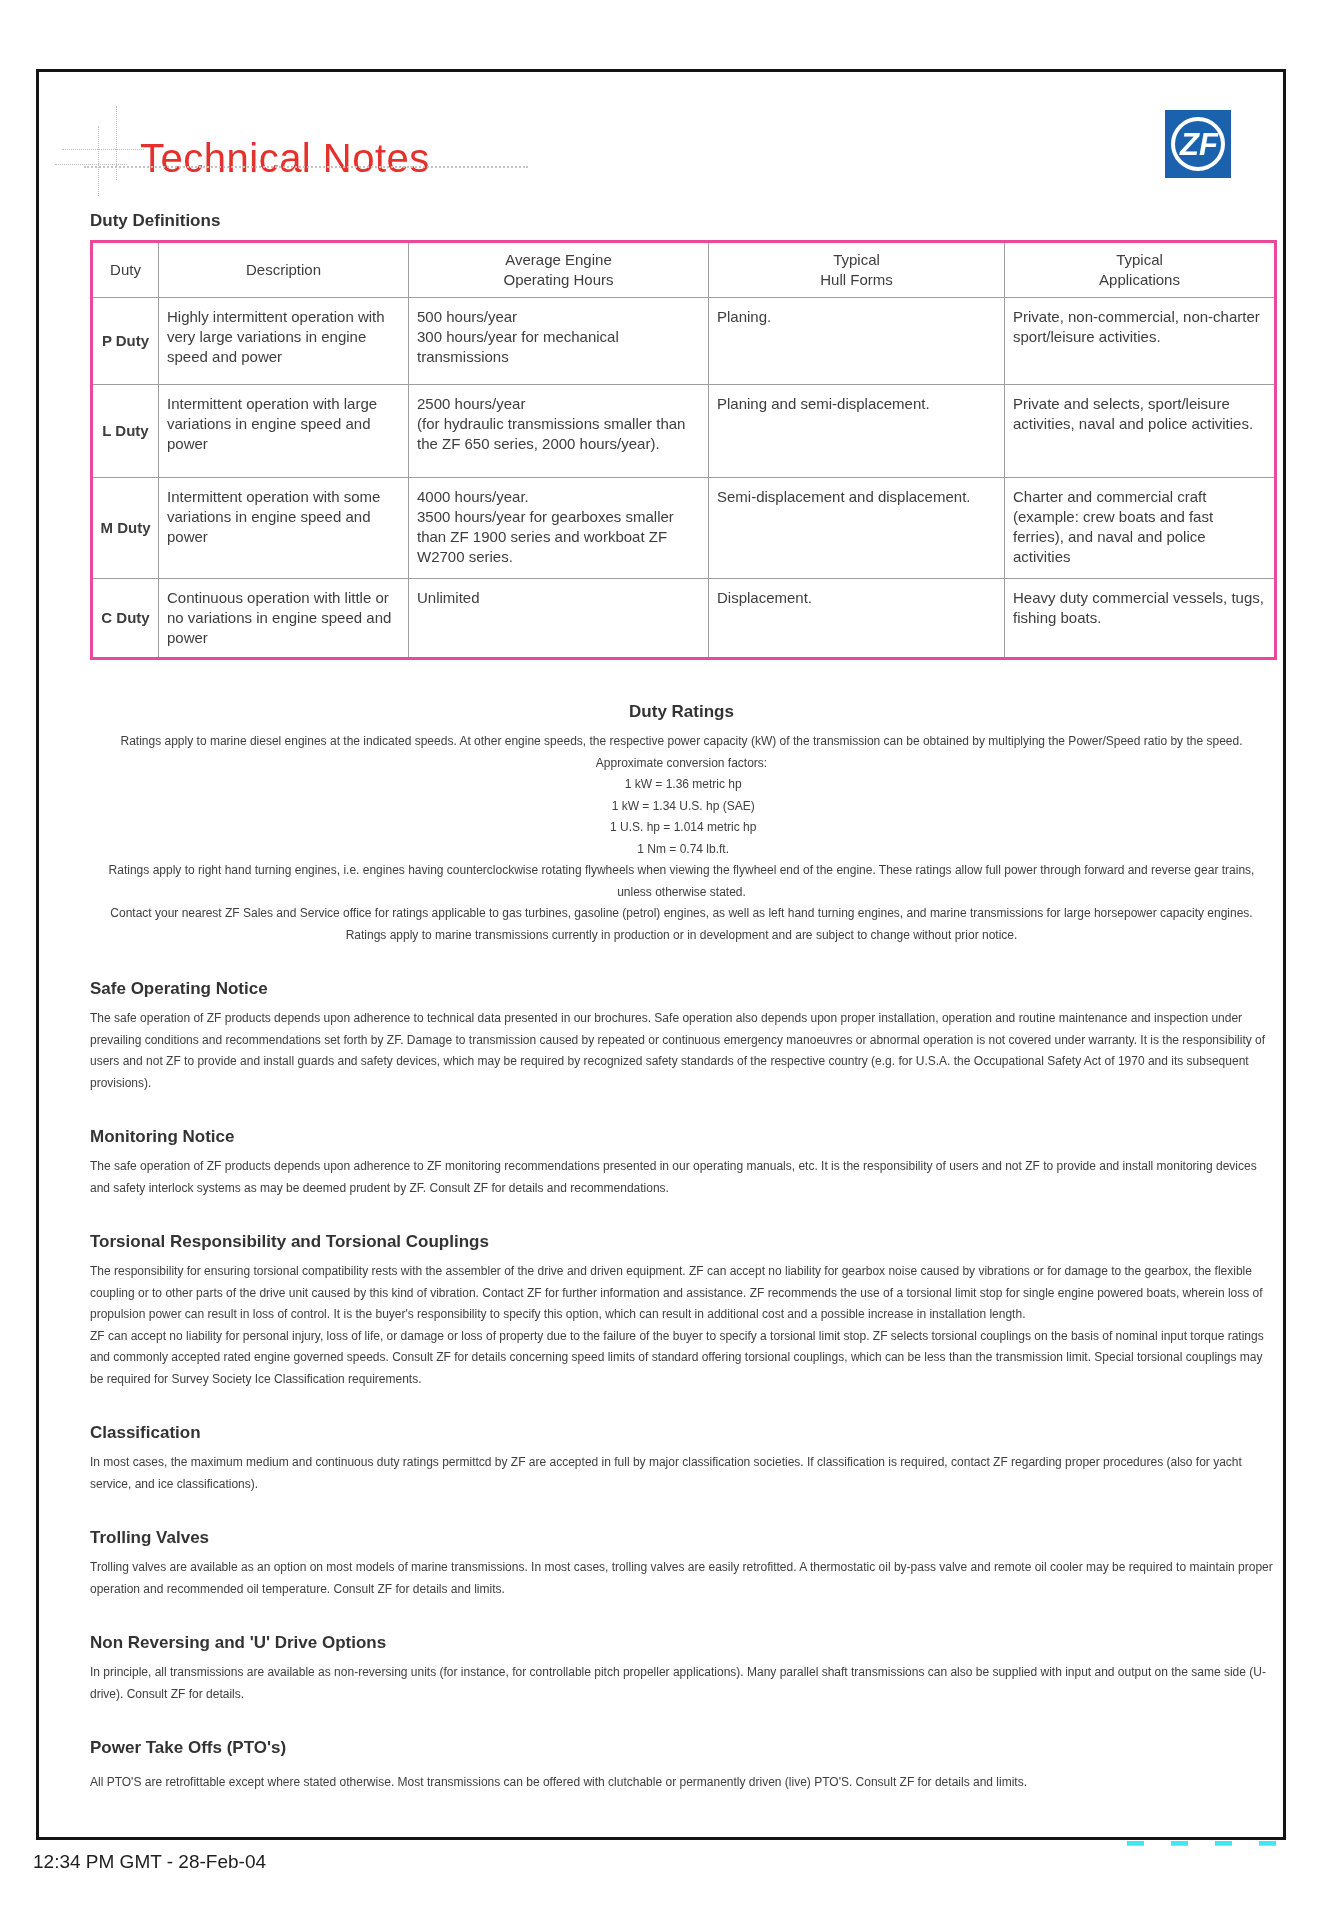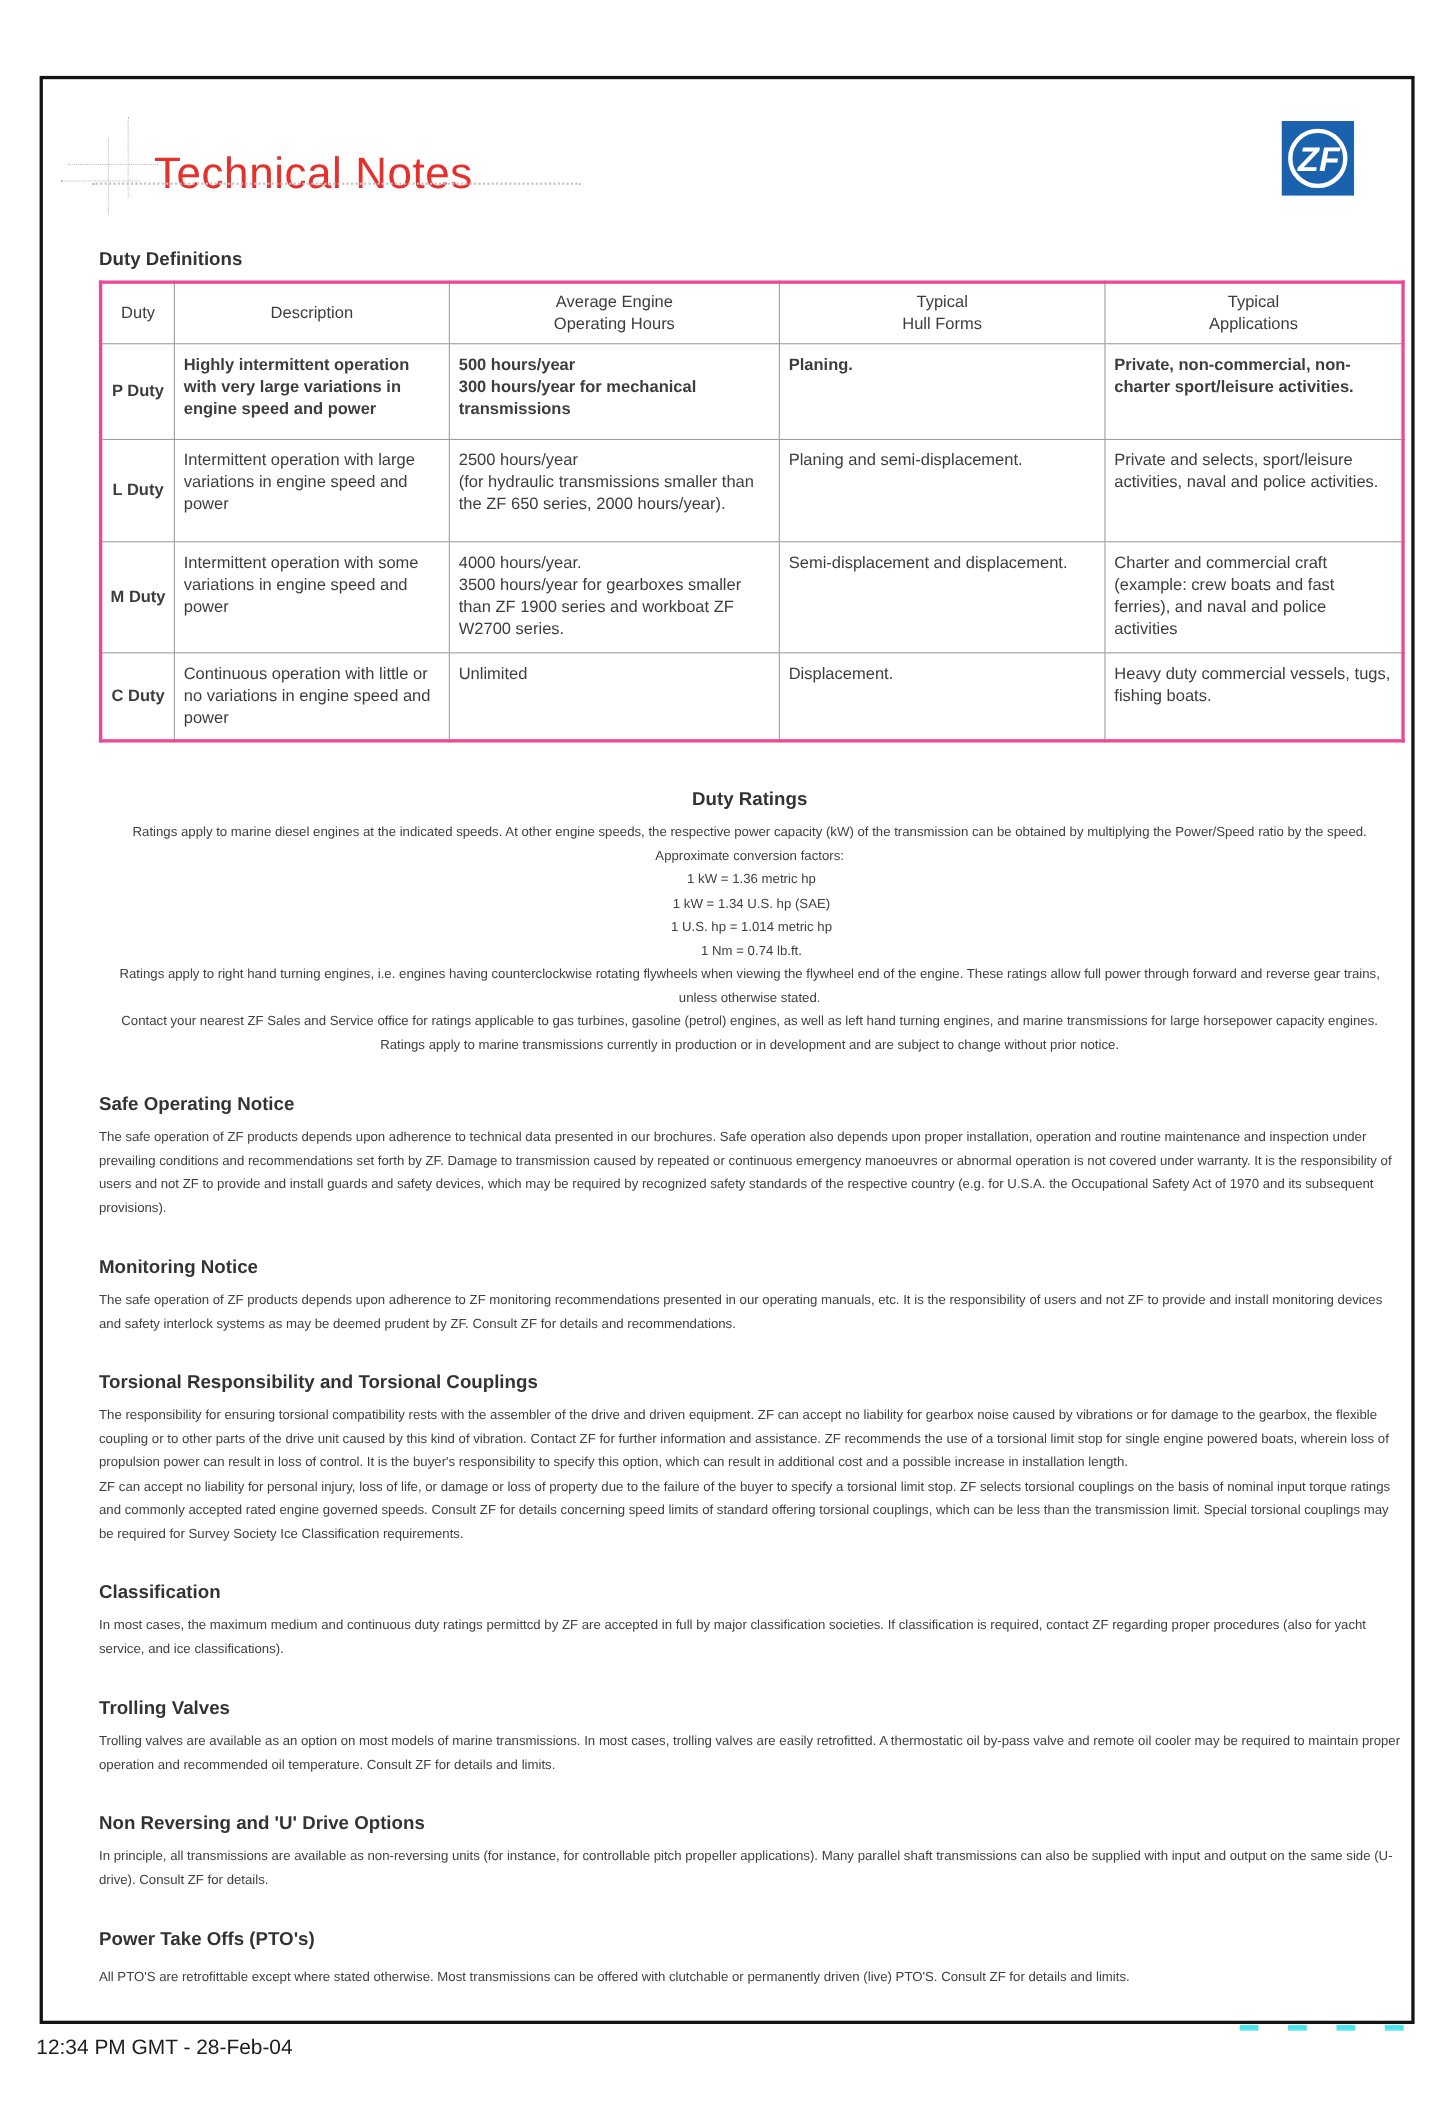--- a/index.html
+++ b/index.html
@@ -20,38 +20,38 @@
     color:#e5302b; letter-spacing:0.5px; font-weight:400;
   }
   .title-underline { position:absolute; left:-6px; top:94px; width:444px; border-top:2px dotted #c4c4c4; }
   .reg-h { position:absolute; border-top:1px dotted #bdbdbd; }
   .reg-v { position:absolute; border-left:1px dotted #bdbdbd; }
   .logo { position:absolute; right:42px; top:38px; width:66px; height:68px; }
 
   
   .h2 { font-size:17px; font-weight:bold; color:#333333; margin:0 0 9px 0; }
   .section { margin-top:33px; }
-  .section.first { margin-top:36px; }
+  .section.first { margin-top:21px; }
   .para { margin:0; font-size:12px; line-height:21.5px; white-space:pre-wrap; color:#404040; }
   .para.wide { line-height:30px; }
 
   
   table.duty {
     border-collapse:collapse; table-layout:fixed; width:1184px; margin-top:2px;
     border:3px solid #ec4899; font-size:15px; color:#3d3d3d;
   }
   table.duty th, table.duty td {
     border:1px solid #9e9e9e; vertical-align:middle; padding:5px 8px;
     line-height:20px; white-space:pre-line; overflow:hidden;
   }
   table.duty th { font-weight:400; text-align:center; height:44px; }
   table.duty td.duty-col { font-weight:bold; text-align:center; padding:5px 2px; }
   table.duty td { vertical-align:top; padding-top:9px; }
   table.duty td.duty-col { vertical-align:middle; }
-  tr.row-p  td { height:72px;font-weight:bold; }
+  tr.row-p  td { height:72px; }
   tr.row-l  td { height:78px; }
   tr.row-m  td { height:86px; }
   tr.row-c  td { height:64px; }
 
   
   .footer-stamp { position:absolute; left:33px; top:1851px; font-size:19px; color:#1d1d1d; }
   .cyan-dash { position:absolute; top:1841px; width:17px; height:4px; background:#3fe8ee; border-bottom:1px solid #9adfe2; }
 </style>
 </head>
 <body>

